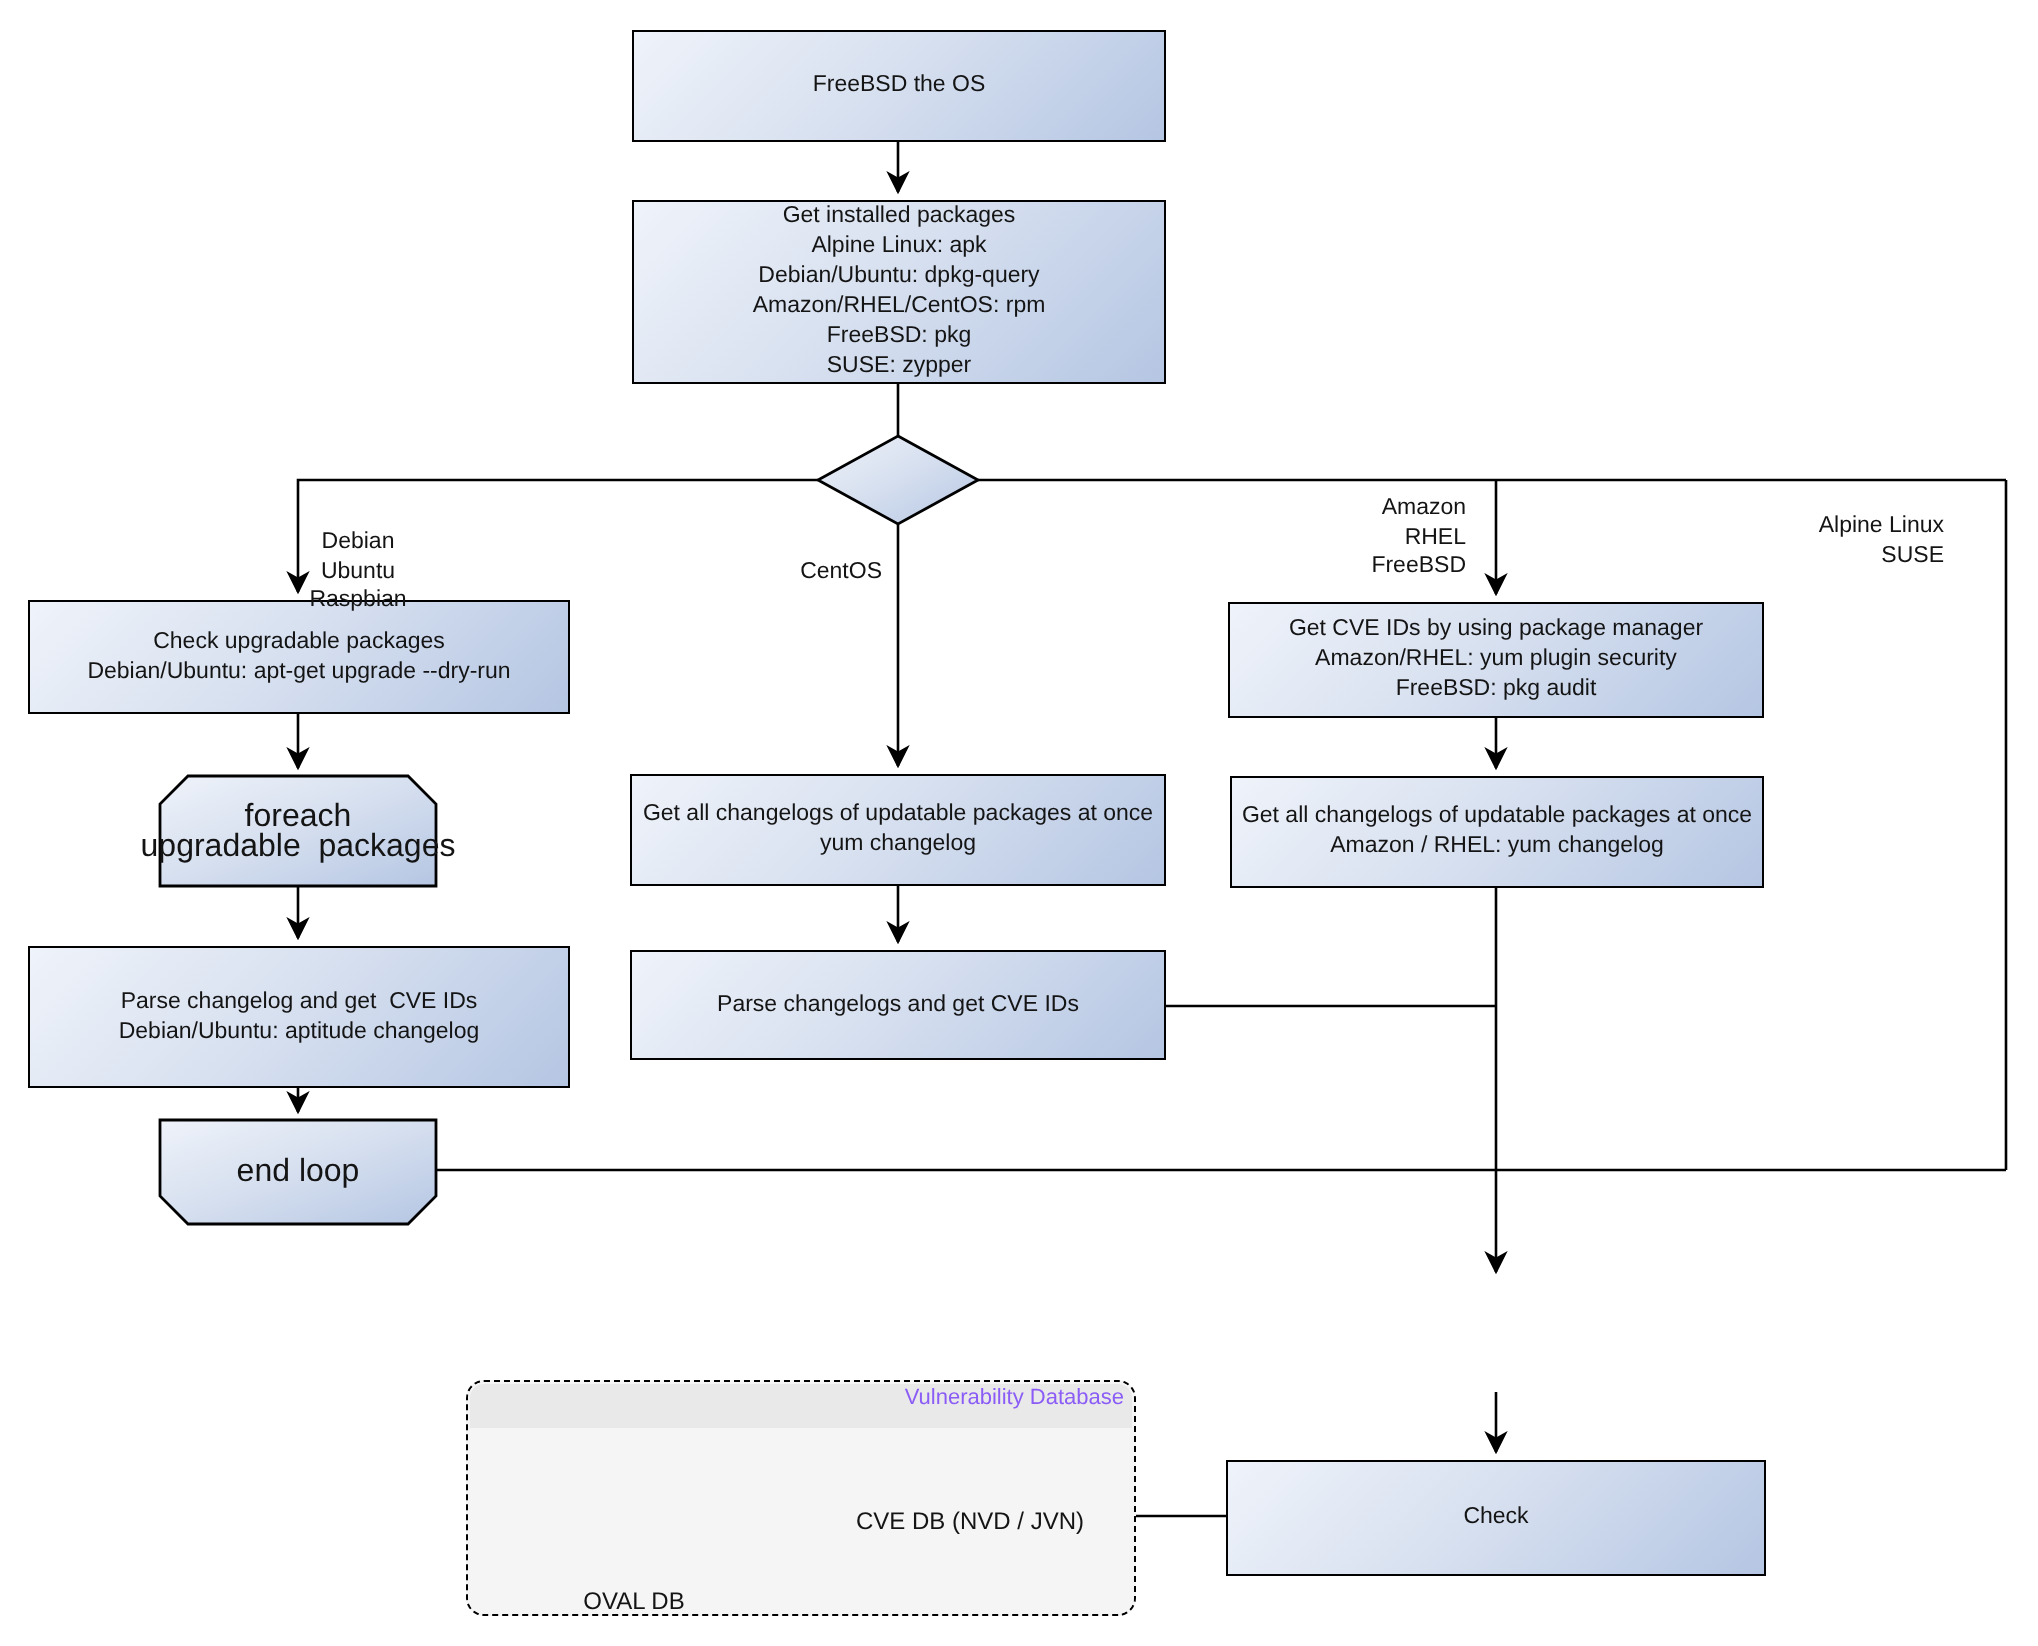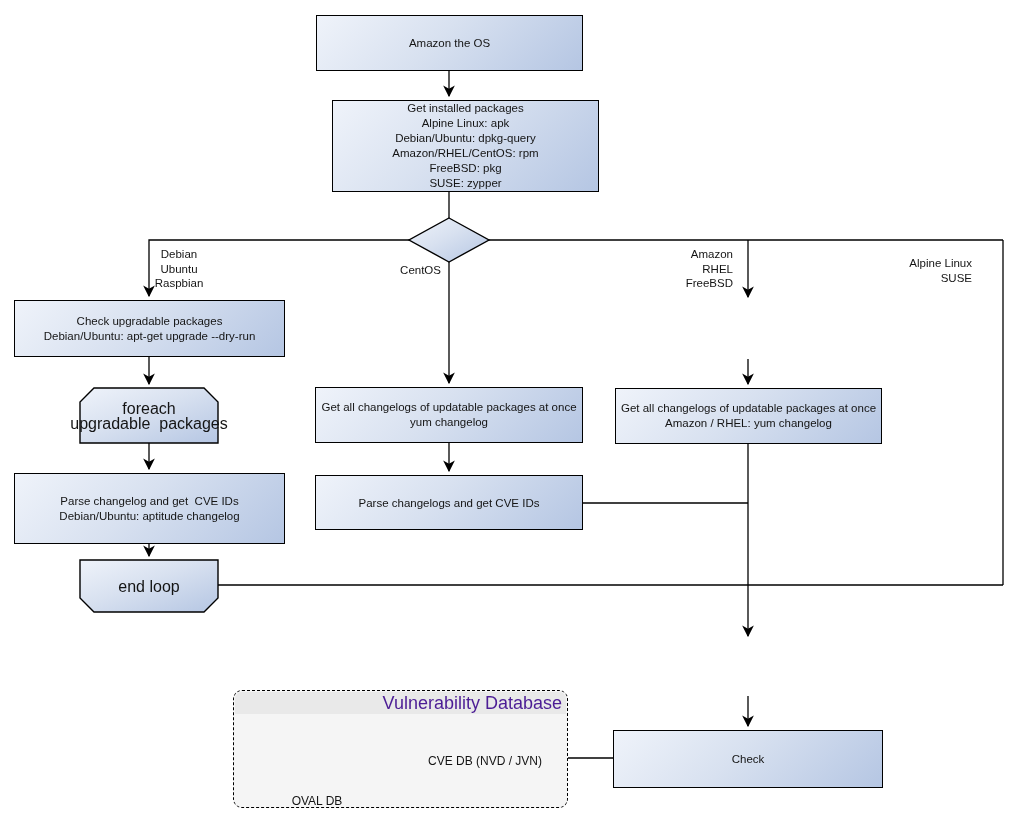--- a/index.html
+++ b/index.html
@@ -29,21 +29,21 @@
   .align-right{text-align:right;transform:translateX(-100%);}
   .vdb{
     position:absolute;left:233px;top:690px;width:335px;height:118px;box-sizing:border-box;
     border:1.6px dashed #000;border-radius:9px;background:#f5f5f5;
   }
   .vdb-header{
     position:absolute;left:1px;right:1px;top:1px;height:22px;
     background:#e9e9e9;border-radius:7px 7px 0 0;
   }
   .vdb-title{
-    position:absolute;right:5px;top:2px;font-size:18px;color:#4c1d95;
+    position:absolute;right:5px;top:2px;font-size:11px;color:#8b5cf6;
   }
 </style>
 </head>
 <body>
 
 <div class="canvas">
 
   <svg class="layer">
     <defs>
       <linearGradient id="nodeGrad" x1="0%" y1="0%" x2="100%" y2="100%">
@@ -86,24 +86,24 @@
     <polygon points="80,560 218,560 218,598 204,612 94,612 80,598" fill="url(#nodeGrad)" stroke="#000" stroke-width="1.4"></polygon>
 
     <path d="M248,742 v35 a69.5,10 0 0 0 139,0 v-35" fill="url(#nodeGrad)" stroke="#000" stroke-width="1.3"></path>
     <ellipse cx="317.5" cy="742" rx="69.5" ry="10" fill="url(#cylTopGrad)" stroke="#000" stroke-width="1.3"></ellipse>
 
     <path d="M417,742 v35 a68.5,10 0 0 0 137,0 v-35" fill="url(#nodeGrad)" stroke="#000" stroke-width="1.3"></path>
     <ellipse cx="485.5" cy="742" rx="68.5" ry="10" fill="url(#cylTopGrad)" stroke="#000" stroke-width="1.3"></ellipse>
   </svg>
 
   <div class="node" style="left:316px;top:15px;width:267px;height:56px;">
-    <div class="node-text">Amazon the OS</div>
+    <div class="node-text">FreeBSD the OS</div>
   </div>
 
-  <div class="node" style="left:316px;top:100px;width:267px;height:92px;margin-left:16px;">
+  <div class="node" style="left:316px;top:100px;width:267px;height:92px;">
     <div class="node-text">Get installed packages
 Alpine Linux: apk
 Debian/Ubuntu: dpkg-query
 Amazon/RHEL/CentOS: rpm
 FreeBSD: pkg
 SUSE: zypper</div>
   </div>
 
   <div class="node" style="left:14px;top:300px;width:271px;height:57px;">
     <div class="node-text">Check upgradable packages
@@ -117,39 +117,44 @@
 
   <div class="node" style="left:315px;top:387px;width:268px;height:56px;">
     <div class="node-text">Get all changelogs of updatable packages at once
 yum changelog</div>
   </div>
 
   <div class="node" style="left:315px;top:475px;width:268px;height:55px;">
     <div class="node-text">Parse changelogs and get CVE IDs</div>
   </div>
 
+  <div class="node" style="left:614px;top:301px;width:268px;height:58px;">
+    <div class="node-text">Get CVE IDs by using package manager
+Amazon/RHEL: yum plugin security
+FreeBSD: pkg audit</div>
+  </div>
 
   <div class="node" style="left:615px;top:388px;width:267px;height:56px;">
     <div class="node-text">Get all changelogs of updatable packages at once
 Amazon / RHEL: yum changelog</div>
   </div>
 
 
   <div class="node" style="left:613px;top:730px;width:270px;height:58px;">
     <div class="node-text">Check</div>
   </div>
 
   <div class="shape-label" style="left:149px;top:416px;">foreach
 upgradable  packages</div>
   <div class="shape-label" style="left:149px;top:586px;">end loop</div>
 
-  <div class="branch-label align-center" style="left:179px;top:247px;">Debian
+  <div class="branch-label align-center" style="left:179px;top:264px;">Debian
 Ubuntu
 Raspbian</div>
-  <div class="branch-label align-right" style="left:441px;top:263px;">CentOS</div>
+  <div class="branch-label align-right" style="left:441px;top:279px;">CentOS</div>
   <div class="branch-label align-right" style="left:733px;top:247px;">Amazon
 RHEL
 FreeBSD</div>
   <div class="branch-label align-right" style="left:972px;top:256px;">Alpine Linux
 SUSE</div>
 
   <div class="vdb">
     <div class="vdb-header"></div>
     <div class="vdb-title">Vulnerability Database</div>
   </div>

